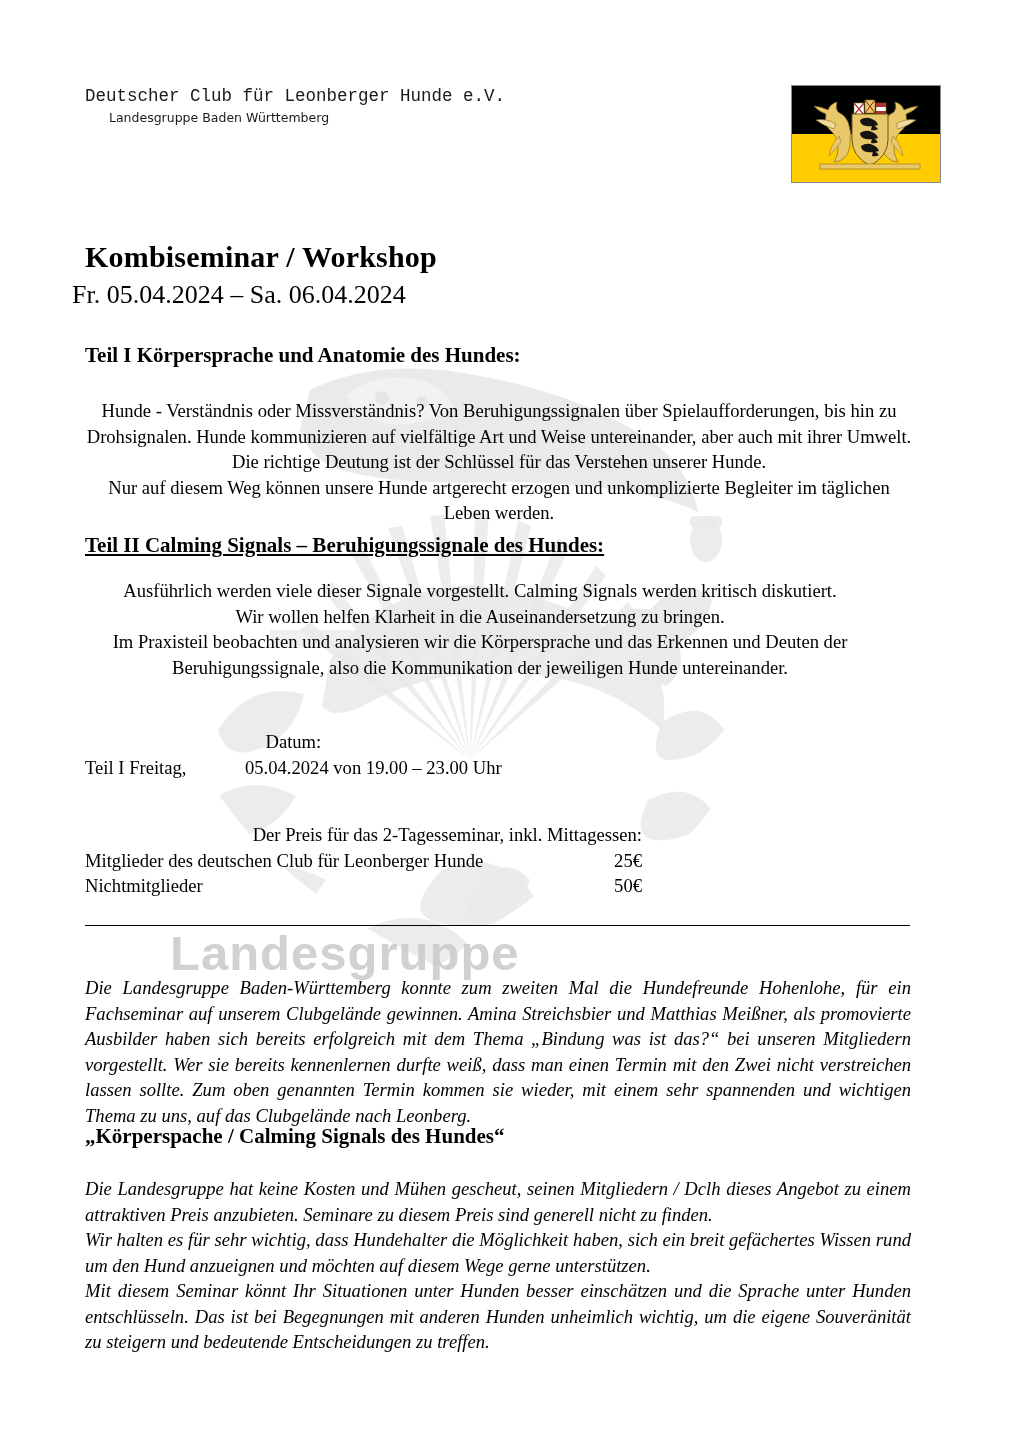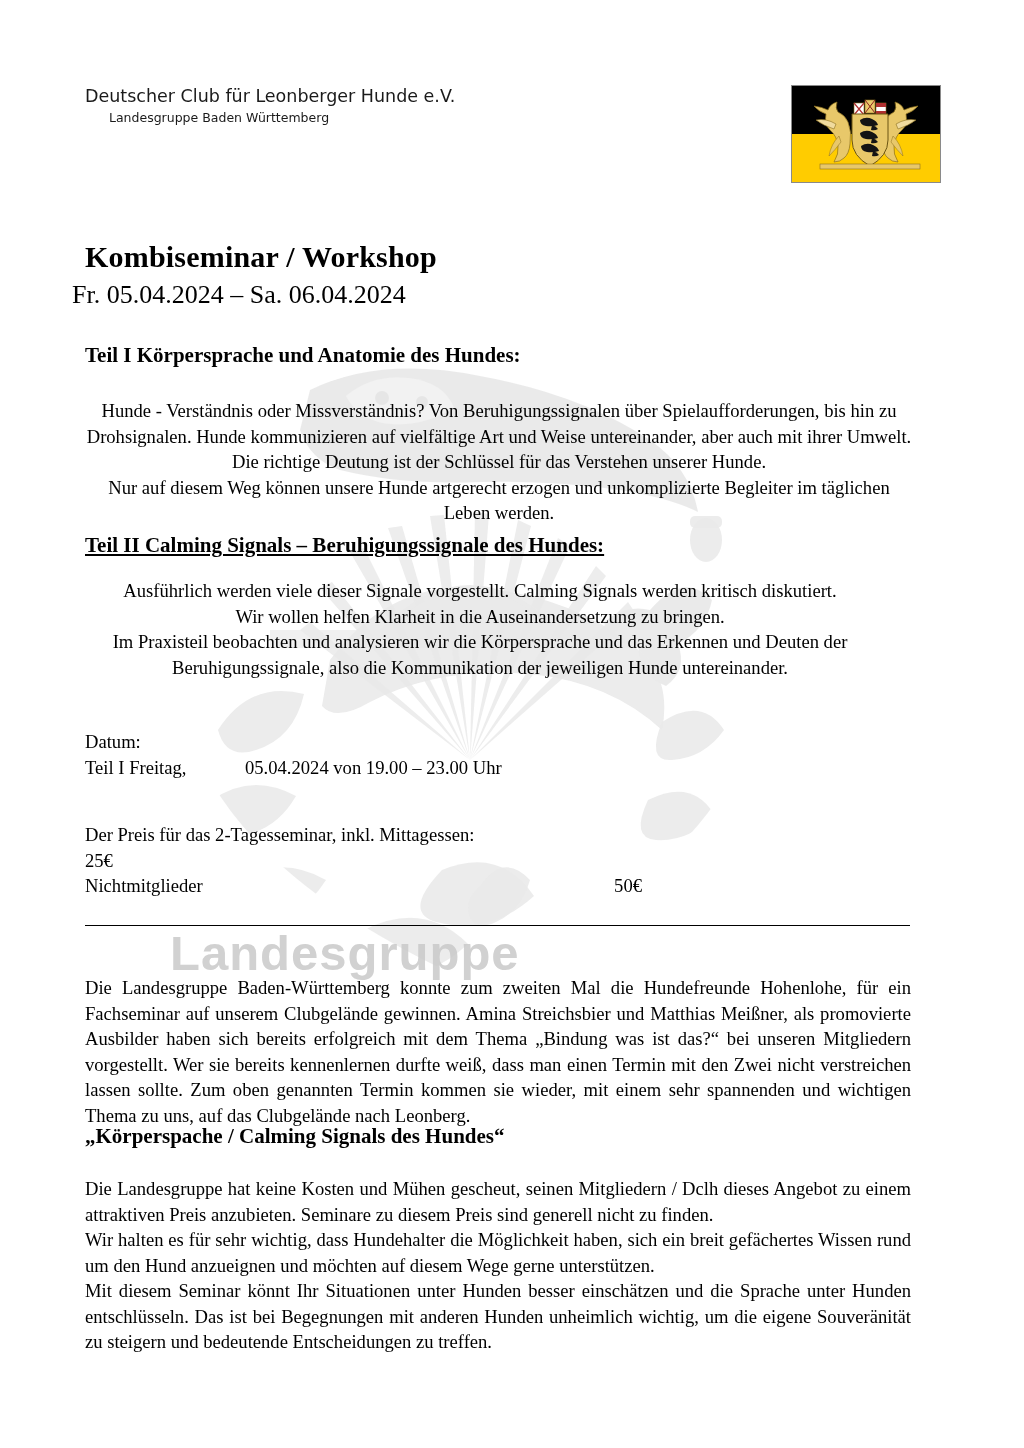--- a/index.html
+++ b/index.html
@@ -52,20 +52,21 @@
     position: absolute;
     left: 85px;
     top: 86px;
     font-family: "DejaVu Sans", "Liberation Sans", sans-serif;
   }
   .org-name {
     font-size: 17.5px;
     line-height: 1.25;
     color: #1a1a1a;
     white-space: nowrap;
+    font-family: Liberation Mono, monospace;
   }
   .org-sub {
     font-size: 12.5px;
     line-height: 1.3;
     color: #1a1a1a;
     margin-top: 2px;
     white-space: nowrap;
     margin-left: 24px;
   }
 
@@ -111,52 +112,52 @@
   .h2-quote { top: 1124px; }
 
   
   .para {
     position: absolute;
     left: 85px;
     font-size: 18.6px;
     line-height: 25.5px;
     text-align: center;
   }
-  .para.justify { text-align: justify; }
+  .para.justify { text-align: justify; font-style: italic; }
   .p-intro   { top: 398px; width: 828px; }
   .p-teil2   { top: 578px; width: 790px; }
   .p-lower1  { top: 975px; width: 826px; }
   .p-lower2  { top: 1176px; width: 826px; }
 
   
   .date-block {
     position: absolute;
     left: 85px;
     top: 729px;
     font-size: 18.6px;
     line-height: 25.5px;
   }
-  .date-block .lbl-head { display: block; }
+  .date-block .lbl-head { display: block; text-align: center; }
   .date-row { display: block; white-space: nowrap; }
   .date-row .lbl {
     display: inline-block;
     width: 160px;
   }
   .date-row .val { display: inline-block; }
 
   
   .price-block {
     position: absolute;
     left: 85px;
     top: 822px;
     width: 557px;
     font-size: 18.6px;
     line-height: 25.5px;
   }
-  .price-head { display: block; }
+  .price-head { display: block; text-align: right; }
   .price-row {
     display: flex;
     justify-content: space-between;
     white-space: nowrap;
   }
 
   
   .divider {
     position: absolute;
     left: 85px;
@@ -295,20 +296,21 @@
     <div class="date-block">
       <span class="lbl-head">Datum:</span>
       <span class="date-row">
         <span class="lbl">Teil I Freitag,</span><span class="val">05.04.2024 von 19.00 – 23.00 Uhr</span>
       </span>
     </div>
 
     <div class="price-block">
       <span class="price-head">Der Preis für das 2-Tagesseminar, inkl. Mittagessen:</span>
       <span class="price-row">
+        <span>Mitglieder des deutschen Club für Leonberger Hunde</span>
         <span>25€</span>
       </span>
       <span class="price-row">
         <span>Nichtmitglieder</span>
         <span>50€</span>
       </span>
     </div>
 
     <div class="divider"></div>
 

